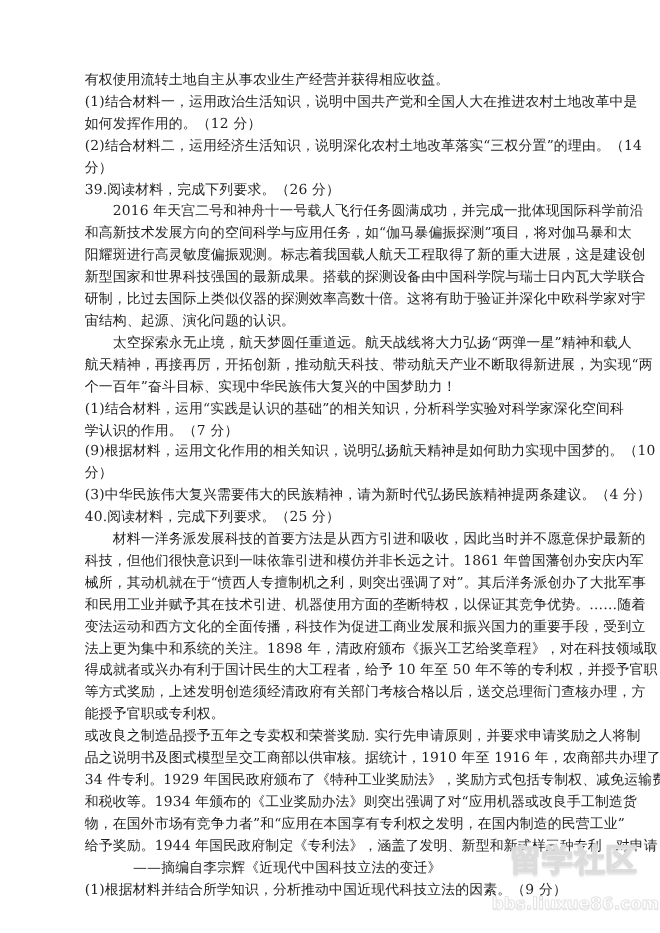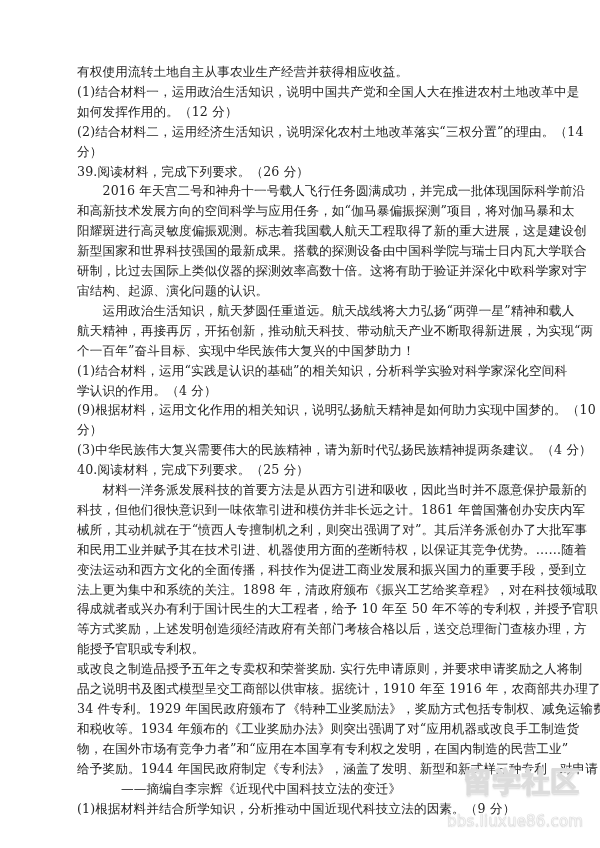--- a/index.html
+++ b/index.html
@@ -71,23 +71,23 @@
       1px 1px 0 #f1f1f1,
       -1px 0 0 #e6e6e6,
       0 2px 2px rgba(160,160,160,0.45);
     line-height: 1;
   }
   #watermark .wm-url {
     position: absolute;
     left: 0;
     top: 52px;
     width: 150px;
-    text-align: left;
+    text-align: right;
     font-family: "DejaVu Sans", "Liberation Sans", sans-serif;
-    font-weight: 400;
+    font-weight: 700;
     font-size: 15px;
     letter-spacing: 0.2px;
     color: #ffffff;
     -webkit-text-stroke: 0.7px #e0e0e0;
     text-shadow:
       1px 1px 0 #f4f4f4,
       0 1px 1px rgba(170,170,170,0.5);
     line-height: 1;
   }
 </style>
@@ -103,25 +103,25 @@
     <div class="line">如何发挥作用的。（12 分）</div>
     <div class="line">(2)结合材料二，运用经济生活知识，说明深化农村土地改革落实“三权分置”的理由。（14</div>
     <div class="line">分）</div>
     <div class="line">39.阅读材料，完成下列要求。（26 分）</div>
     <div class="line">　　2016 年天宫二号和神舟十一号载人飞行任务圆满成功，并完成一批体现国际科学前沿</div>
     <div class="line">和高新技术发展方向的空间科学与应用任务，如“伽马暴偏振探测”项目，将对伽马暴和太</div>
     <div class="line">阳耀斑进行高灵敏度偏振观测。标志着我国载人航天工程取得了新的重大进展，这是建设创</div>
     <div class="line">新型国家和世界科技强国的最新成果。搭载的探测设备由中国科学院与瑞士日内瓦大学联合</div>
     <div class="line">研制，比过去国际上类似仪器的探测效率高数十倍。这将有助于验证并深化中欧科学家对宇</div>
     <div class="line">宙结构、起源、演化问题的认识。</div>
-    <div class="line">　　运用政治生活知识，航天梦圆任重道远。航天战线将大力弘扬“两弹一星”精神和载人</div>
+    <div class="line">　　太空探索永无止境，航天梦圆任重道远。航天战线将大力弘扬“两弹一星”精神和载人</div>
     <div class="line">航天精神，再接再厉，开拓创新，推动航天科技、带动航天产业不断取得新进展，为实现“两</div>
     <div class="line">个一百年”奋斗目标、实现中华民族伟大复兴的中国梦助力！</div>
     <div class="line">(1)结合材料，运用“实践是认识的基础”的相关知识，分析科学实验对科学家深化空间科</div>
-    <div class="line">学认识的作用。（4 分）</div>
+    <div class="line">学认识的作用。（7 分）</div>
     <div class="line">(9)根据材料，运用文化作用的相关知识，说明弘扬航天精神是如何助力实现中国梦的。（10</div>
     <div class="line">分）</div>
     <div class="line">(3)中华民族伟大复兴需要伟大的民族精神，请为新时代弘扬民族精神提两条建议。（4 分）</div>
     <div class="line">40.阅读材料，完成下列要求。（25 分）</div>
     <div class="line">　　材料一洋务派发展科技的首要方法是从西方引进和吸收，因此当时并不愿意保护最新的</div>
     <div class="line">科技，但他们很快意识到一味依靠引进和模仿并非长远之计。1861 年曾国藩创办安庆内军</div>
     <div class="line">械所，其动机就在于“愤西人专擅制机之利，则突出强调了对”。其后洋务派创办了大批军事</div>
     <div class="line">和民用工业并赋予其在技术引进、机器使用方面的垄断特权，以保证其竞争优势。……随着</div>
     <div class="line">变法运动和西方文化的全面传播，科技作为促进工商业发展和振兴国力的重要手段，受到立</div>
     <div class="line">法上更为集中和系统的关注。1898 年，清政府颁布《振兴工艺给奖章程》，对在科技领域取</div>

